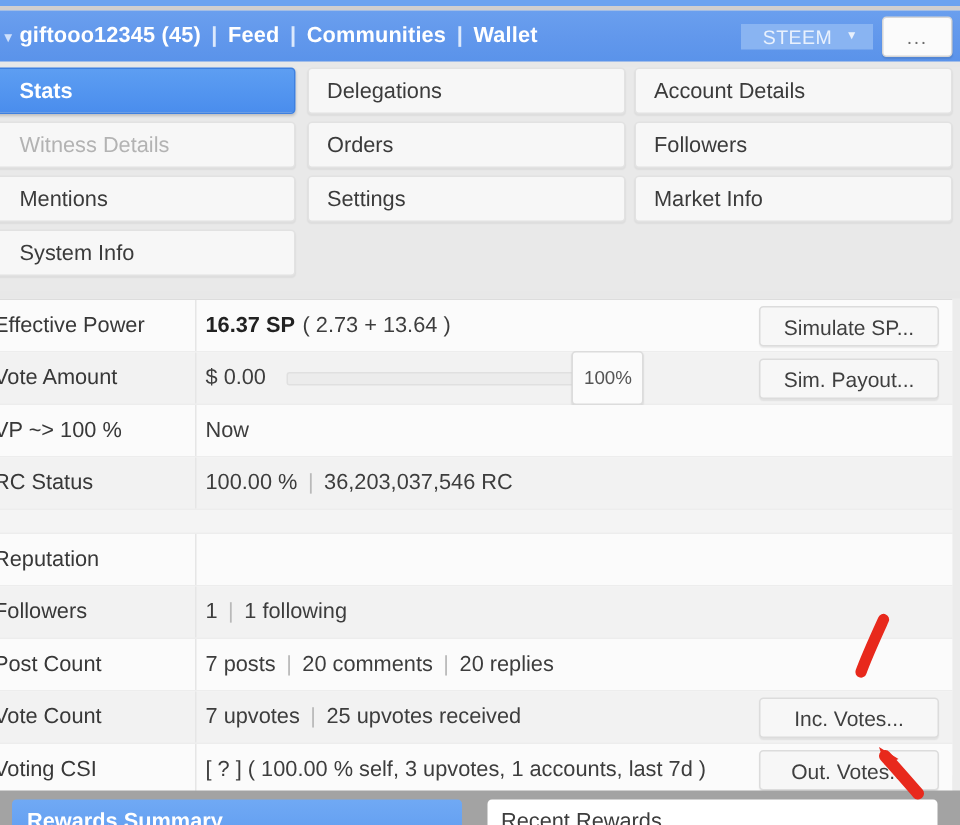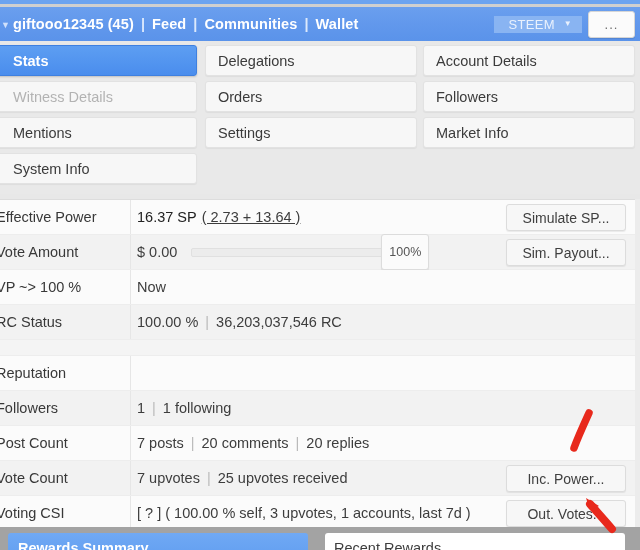--- a/index.html
+++ b/index.html
@@ -73,21 +73,21 @@
   .drow { position:relative; height:35px; display:flex; align-items:center;
           border-bottom:1px solid #ededed; }
   .drow.alt { background:#f2f2f2; }
   .drow.plain { background:#fbfbfb; }
   .dlabel { width:130px; padding-left:0; margin-left:-4px;
             font-size:14.5px; color:#383838; white-space:nowrap;
             overflow:hidden; }
   .vdiv { position:absolute; left:130px; top:0; bottom:0; width:1px; background:#e6e6e6; }
   .dvalue { flex:1 1 auto; padding-left:11px; font-size:14.5px; color:#3d3d3d;
             display:flex; align-items:center; white-space:nowrap; }
-  .dvalue .strong { font-weight:normal; color:#222;text-align:center; }
+  .dvalue .strong { font-weight:bold; color:#222;text-align:center; }
   .dvalue .pipe { color:#b9b9b9; margin:0 7px; }
 
   .gaprow { height:16px; background:#f4f4f4; border-bottom:1px solid #ededed; }
 
   
   .slider-wrap { display:flex; align-items:center; margin-left:14px; }
   .slider-track { width:205px; height:9px; background:#ececec; border:1px solid #e0e0e0;
                   border-radius:2px; }
   .slider-badge { margin-left:-15px; background:#fbfbfb; border:1px solid #dcdcdc;
                   border-radius:3px; padding:10px 7px; font-size:12.5px; color:#555;
@@ -174,21 +174,21 @@
 
   </div>
 
   <div class="panel">
 
     <div class="drow plain">
       <div class="dlabel">Effective Power</div>
       <div class="vdiv"></div>
       <div class="dvalue">
         <span class="strong">16.37 SP</span>
-        <span style="margin-left:5px;text-decoration:underline;">( 2.73 + 13.64 )</span>
+        <span style="margin-left:5px;">( 2.73 + 13.64 )</span>
       </div>
       <div class="rowbtn">Simulate SP...</div>
     </div>
 
     <div class="drow alt">
       <div class="dlabel">Vote Amount</div>
       <div class="vdiv"></div>
       <div class="dvalue">
         <span>$ 0.00</span>
         <span class="slider-wrap">
@@ -245,21 +245,21 @@
     </div>
 
     <div class="drow alt">
       <div class="dlabel">Vote Count</div>
       <div class="vdiv"></div>
       <div class="dvalue">
         <span>7 upvotes</span>
         <span class="pipe">|</span>
         <span>25 upvotes received</span>
       </div>
-      <div class="rowbtn">Inc. Power...</div>
+      <div class="rowbtn">Inc. Votes...</div>
     </div>
 
     <div class="drow plain">
       <div class="dlabel">Voting CSI</div>
       <div class="vdiv"></div>
       <div class="dvalue">[ ? ] ( 100.00 % self, 3 upvotes, 1 accounts, last 7d )</div>
       <div class="rowbtn">Out. Votes...</div>
     </div>
 
   </div>

